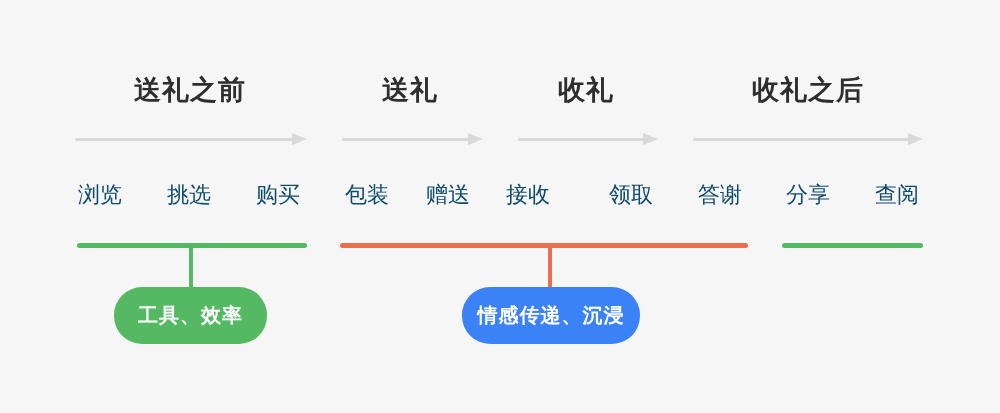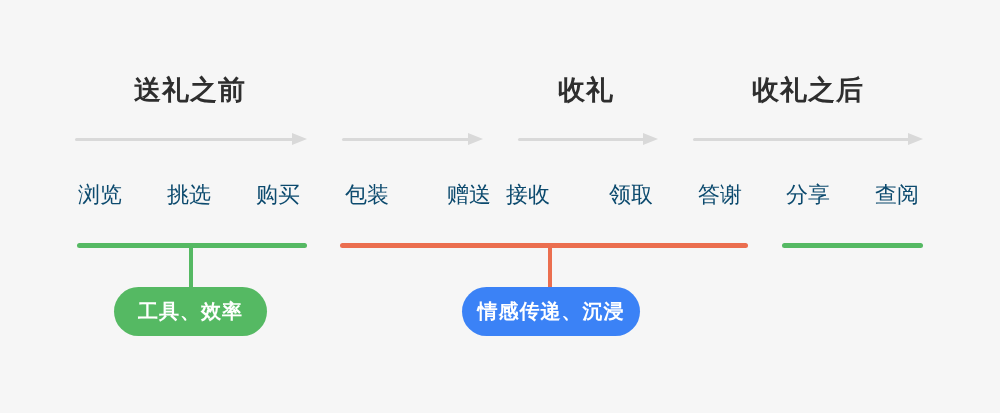--- a/index.html
+++ b/index.html
@@ -70,40 +70,41 @@
     position: absolute;
     top: 246px;
     width: 4px;
     height: 42px;
   }
   .stem.green { background: #55b963; }
   .stem.orange { background: #eb6e4f; }
   .pill {
     position: absolute;
     top: 287px;
-    height: 49px;
+    height: 57px;
     border-radius: 28px;
     display: flex;
     align-items: center;
     justify-content: center;
     color: #ffffff;
     font-size: 20px;
     font-weight: 700;
     letter-spacing: 1px;
     white-space: nowrap;
   }
   .pill.green { background: #55b963; }
   .pill.orange { background: #3b82f6; }
 </style>
 </head>
 <body>
 
 <div class="canvas">
 
   <div class="phase-header" style="left:190px">送礼之前</div>
+  <div class="phase-header" style="left:410px">送礼</div>
   <div class="phase-header" style="left:586px">收礼</div>
   <div class="phase-header" style="left:808px">收礼之后</div>
 
   <div class="arrow" style="left:75px;width:232px">
     <div class="arrow-line"></div>
     <div class="arrow-head"></div>
   </div>
   <div class="arrow" style="left:342px;width:141px">
     <div class="arrow-line"></div>
     <div class="arrow-head"></div>
@@ -114,21 +115,21 @@
   </div>
   <div class="arrow" style="left:693px;width:230px">
     <div class="arrow-line"></div>
     <div class="arrow-head"></div>
   </div>
 
   <div class="step" style="left:100px">浏览</div>
   <div class="step" style="left:189px">挑选</div>
   <div class="step" style="left:278px">购买</div>
   <div class="step" style="left:367px">包装</div>
-  <div class="step" style="left:469px">赠送</div>
+  <div class="step" style="left:448px">赠送</div>
   <div class="step" style="left:528px">接收</div>
   <div class="step" style="left:631px">领取</div>
   <div class="step" style="left:720px">答谢</div>
   <div class="step" style="left:808px">分享</div>
   <div class="step" style="left:897px">查阅</div>
 
   <div class="bar green" style="left:77px;width:230px"></div>
   <div class="bar orange" style="left:340px;width:408px"></div>
   <div class="bar green" style="left:782px;width:141px"></div>
 

